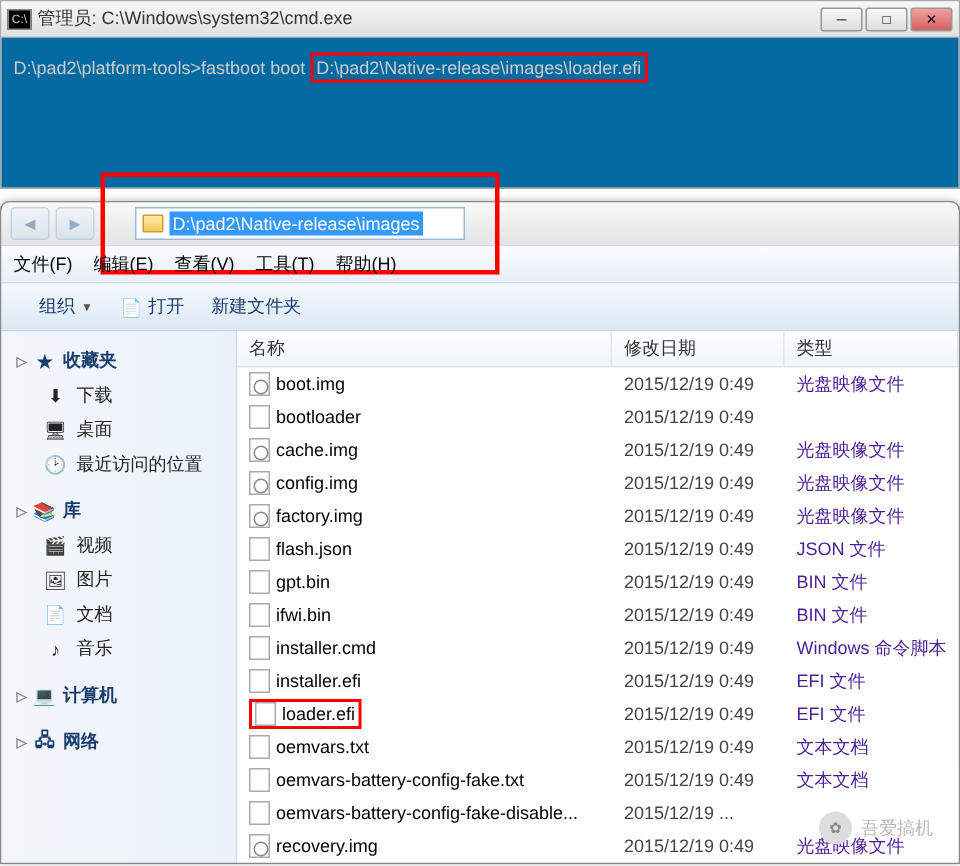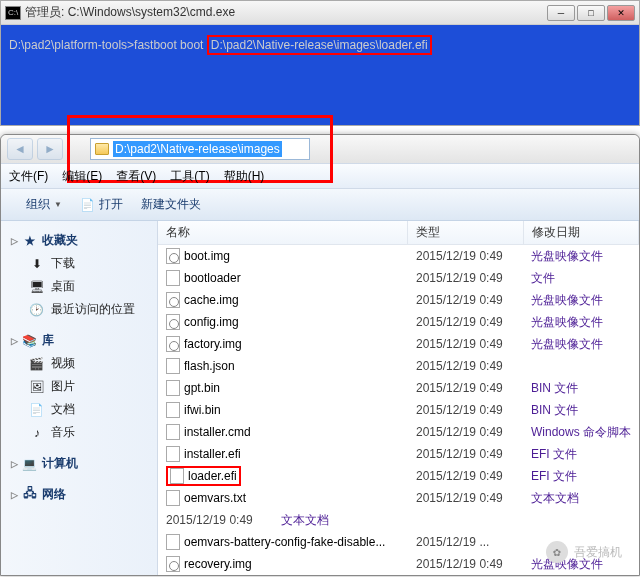--- a/index.html
+++ b/index.html
@@ -4,21 +4,21 @@
 <style>
 *{margin:0;padding:0;box-sizing:border-box;font-family:"Microsoft YaHei","SimSun",sans-serif;font-size:12px}
 body{background:#fff;width:640px;height:577px;overflow:hidden;position:relative}
 .cmd-window{background:#fff;border:1px solid #aaa}
 .cmd-titlebar{height:24px;background:linear-gradient(#f7f7f7,#e0e0e0);display:flex;align-items:center;padding:0 4px;border-bottom:1px solid #ccc}
 .cmd-icon{width:16px;height:14px;background:#000;border:1px solid #888;margin-right:4px;position:relative;font-size:8px;color:#ccc;display:flex;align-items:center;justify-content:center}
 .cmd-title{flex:1;color:#333}
 .win-btns{display:flex;gap:2px}
 .win-btn{width:28px;height:16px;background:linear-gradient(#f9f9f9,#ddd);border:1px solid #999;border-radius:2px;display:flex;align-items:center;justify-content:center;font-size:9px;cursor:pointer}
 .win-btn.close{background:linear-gradient(#f4a0a0,#d06060)}
-.cmd-body{background:#1d4ed8;color:#ccc;font-family:"Consolas","Courier New",monospace;padding:10px 8px 34px;min-height:100px}
+.cmd-body{background:#0369a1;color:#ccc;font-family:"Consolas","Courier New",monospace;padding:10px 8px 34px;min-height:100px}
 .cmd-prompt{white-space:nowrap}
 .red-box-cmd{border:2px solid red;padding:1px 2px;display:inline-block}
 .explorer{margin-top:8px;border:1px solid #888;border-radius:6px 6px 0 0;background:#fff;box-shadow:0 0 6px rgba(0,0,0,.3)}
 .exp-titlebar{height:28px;background:linear-gradient(#f8f8f8,#e4e4e4);border-radius:6px 6px 0 0;display:flex;align-items:center;padding:0 6px;gap:4px}
 .nav-btn{width:26px;height:22px;border-radius:3px;background:linear-gradient(#eef4fb,#cfe0f2);border:1px solid #9bb8d8;display:flex;align-items:center;justify-content:center;cursor:pointer;color:#3a6ea5}
 .nav-btn.disabled{opacity:.5}
 .addr-wrap{flex:1;display:flex;align-items:center}
 .red-box-addr{border:3px solid red;padding:20px;display:flex;align-items:center}
 .addr-bar{height:22px;background:#fff;border:1px solid #9bb8d8;display:flex;align-items:center;padding:0 4px;min-width:220px}
 .folder-icon{width:14px;height:12px;background:linear-gradient(#ffe9a8,#f5c95a);border:1px solid #c9a030;border-radius:1px;margin-right:4px}
@@ -158,39 +158,38 @@
         <div class="sb-header">
             <span class="tri">▷</span>
             <span class="sb-icon">🖧</span>
             <span>网络</span>
           </div>
       </div>
     </div>
     <div class="filelist">
       <div class="fl-header">
         <div class="fl-col col-name">名称</div>
+        <div class="fl-col col-date">修改日期</div>
         <div class="fl-col col-type">类型</div>
-        <div class="fl-col col-date">修改日期</div>
       </div>
       <div id="file-rows">
           <div class="fl-row">
             <div class="fl-cell cell-name">
               <div class="file-icon disc"></div>
               <span>boot.img</span>
             </div>
             <div class="fl-cell cell-date">2015/12/19 0:49</div>
             <div class="fl-cell cell-type">光盘映像文件</div>
           </div>
           <div class="fl-row">
             <div class="fl-cell cell-name">
               <div class="file-icon file"></div>
               <span>bootloader</span>
             </div>
             <div class="fl-cell cell-date">2015/12/19 0:49</div>
-            <div class="fl-cell cell-type">文件</div>
           </div>
           <div class="fl-row">
             <div class="fl-cell cell-name">
               <div class="file-icon disc"></div>
               <span>cache.img</span>
             </div>
             <div class="fl-cell cell-date">2015/12/19 0:49</div>
             <div class="fl-cell cell-type">光盘映像文件</div>
           </div>
           <div class="fl-row">
@@ -208,20 +207,21 @@
             </div>
             <div class="fl-cell cell-date">2015/12/19 0:49</div>
             <div class="fl-cell cell-type">光盘映像文件</div>
           </div>
           <div class="fl-row">
             <div class="fl-cell cell-name">
               <div class="file-icon file"></div>
               <span>flash.json</span>
             </div>
             <div class="fl-cell cell-date">2015/12/19 0:49</div>
+            <div class="fl-cell cell-type">JSON 文件</div>
           </div>
           <div class="fl-row">
             <div class="fl-cell cell-name">
               <div class="file-icon file"></div>
               <span>gpt.bin</span>
             </div>
             <div class="fl-cell cell-date">2015/12/19 0:49</div>
             <div class="fl-cell cell-type">BIN 文件</div>
           </div>
           <div class="fl-row">
@@ -260,20 +260,24 @@
           </div>
           <div class="fl-row">
             <div class="fl-cell cell-name">
               <div class="file-icon file"></div>
               <span>oemvars.txt</span>
             </div>
             <div class="fl-cell cell-date">2015/12/19 0:49</div>
             <div class="fl-cell cell-type">文本文档</div>
           </div>
           <div class="fl-row">
+            <div class="fl-cell cell-name">
+              <div class="file-icon file"></div>
+              <span>oemvars-battery-config-fake.txt</span>
+            </div>
             <div class="fl-cell cell-date">2015/12/19 0:49</div>
             <div class="fl-cell cell-type">文本文档</div>
           </div>
           <div class="fl-row">
             <div class="fl-cell cell-name">
               <div class="file-icon file"></div>
               <span>oemvars-battery-config-fake-disable...</span>
             </div>
             <div class="fl-cell cell-date">2015/12/19 ...</div>
             <div class="fl-cell cell-type"></div>

